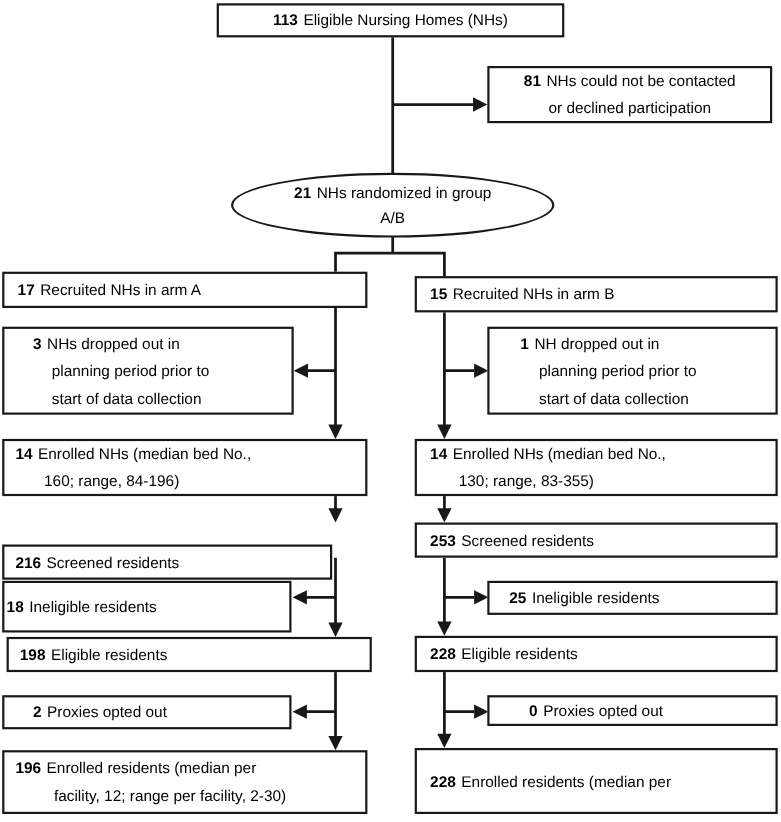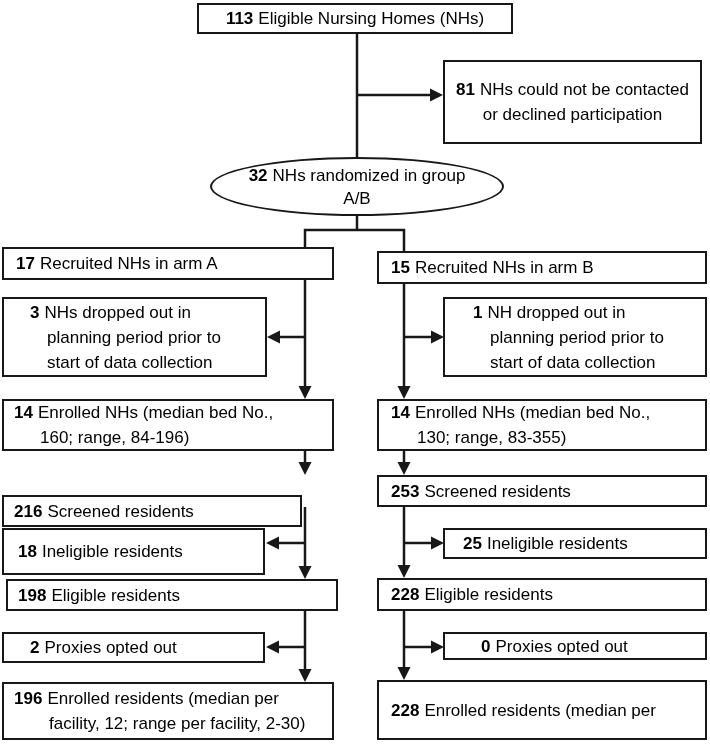--- a/index.html
+++ b/index.html
@@ -1,18 +1,18 @@
 <!DOCTYPE html>
 <html><head>
 <meta charset="utf-8">
 <style>
   html,body{margin:0;padding:0;background:#ffffff;}
   #canvas{
     position:relative;width:710px;height:747px;background:var(--bg,#ffffff);
-    font-family:"Liberation Sans",sans-serif;font-size:17px;color:var(--text,#000000);
+    font-family:"Liberation Sans",sans-serif;font-size:14px;color:var(--text,#000000);
     overflow:hidden;
   }
   #connectors{position:absolute;left:0;top:0;width:710px;height:747px;color:var(--line,#181818);}
   .box{
     position:absolute;background:#ffffff;border:2.5px solid var(--line,#181818);
     box-sizing:border-box;display:flex;flex-direction:column;justify-content:center;
     white-space:nowrap;z-index:2;
   }
   .ellipse{border-radius:50%;}
   .center{align-items:center;text-align:center;}
@@ -51,27 +51,27 @@
       <polygon points="266,647 279,640.5 279,653.5"></polygon>
       <polygon points="404,680 397.5,667 410.5,667"></polygon>
       <polygon points="444,647 431,640.5 431,653.5"></polygon>
     </g>
   </svg>
 
   <div class="box center" style="left:197px;top:3px;width:316px;height:31px">
     <div class="ln"><span class="num">113</span><span>Eligible Nursing Homes (NHs)</span></div>
   </div>
 
-  <div class="box center" style="left:443px;top:60px;width:259px;height:84px">
+  <div class="box center" style="left:443px;top:60px;width:259px;height:52px">
     <div class="ln"><span class="num">81</span><span>NHs could not be contacted</span></div>
     <div class="ln">or declined participation</div>
   </div>
 
   <div class="box ellipse center tight" style="left:210px;top:157px;width:294px;height:59px">
-    <div class="ln"><span class="num">32</span><span>NHs randomized in group</span></div>
+    <div class="ln"><span class="num">21</span><span>NHs randomized in group</span></div>
     <div class="ln">A/B</div>
   </div>
 
   <div class="box" style="left:2px;top:247px;width:332px;height:33px;padding-left:12px">
     <div class="ln"><span class="num">17</span><span>Recruited NHs in arm A</span></div>
   </div>
   <div class="box" style="left:377px;top:251px;width:330px;height:33px;padding-left:12px">
     <div class="ln"><span class="num">15</span><span>Recruited NHs in arm B</span></div>
   </div>
 
@@ -95,21 +95,21 @@
     <div class="ln i2">130; range, 83-355)</div>
   </div>
 
   <div class="box" style="left:2px;top:495px;width:300px;height:32px;padding-left:10px">
     <div class="ln"><span class="num">216</span><span>Screened residents</span></div>
   </div>
   <div class="box" style="left:377px;top:475px;width:330px;height:32px;padding-left:12px">
     <div class="ln"><span class="num">253</span><span>Screened residents</span></div>
   </div>
 
-  <div class="box" style="left:2px;top:528px;width:263px;height:47px;padding-left:14px">
+  <div class="box" style="left:2px;top:528px;width:263px;height:47px;padding-left:2px">
     <div class="ln"><span class="num">18</span><span>Ineligible residents</span></div>
   </div>
   <div class="box" style="left:443px;top:528px;width:264px;height:31px;padding-left:18px">
     <div class="ln"><span class="num">25</span><span>Ineligible residents</span></div>
   </div>
 
   <div class="box" style="left:6px;top:579px;width:332px;height:32px;padding-left:10px">
     <div class="ln"><span class="num">198</span><span>Eligible residents</span></div>
   </div>
   <div class="box" style="left:377px;top:578px;width:330px;height:33px;padding-left:12px">

